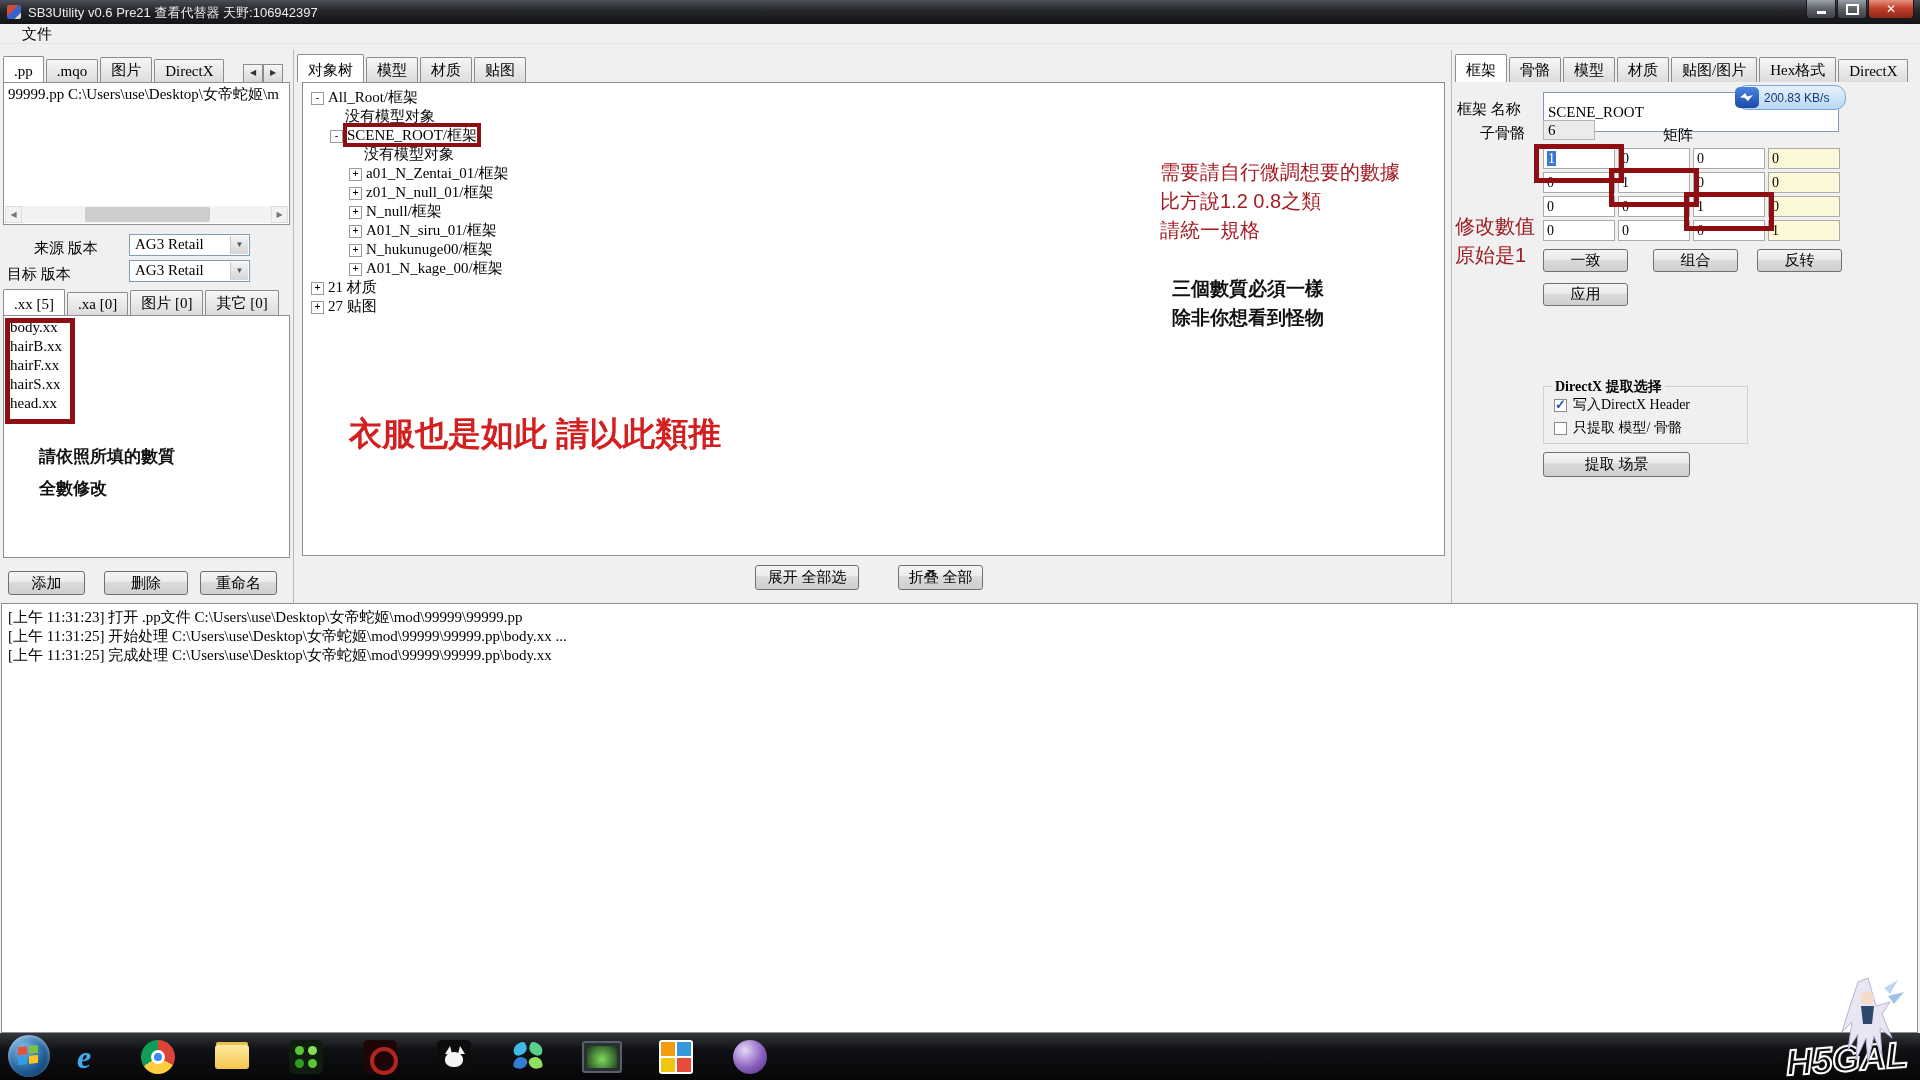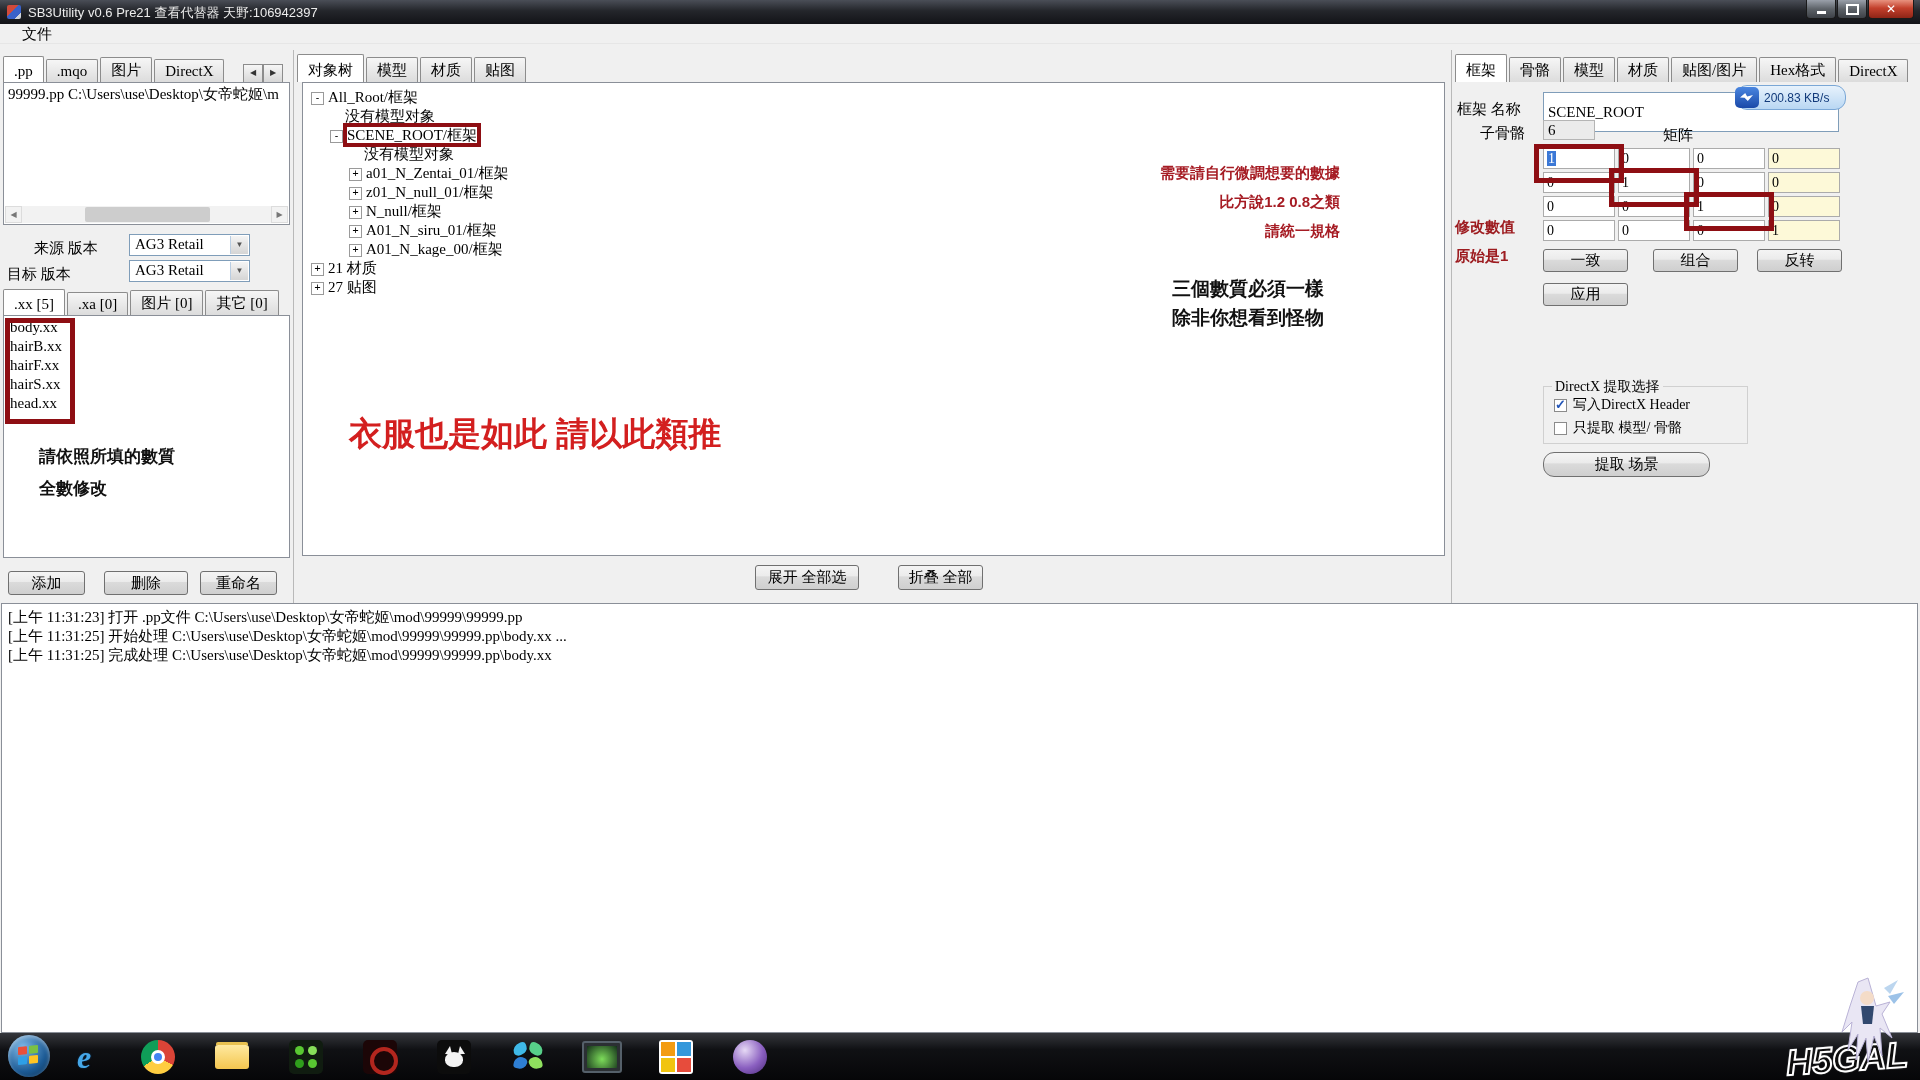--- a/index.html
+++ b/index.html
@@ -53,42 +53,42 @@
 
   
   .hscroll{position:absolute;left:1px;right:1px;bottom:1px;height:17px;background:#f2f2f2;}
   .sbtn{position:absolute;top:0;width:17px;height:17px;background:#f2f2f2;border:1px solid #dcdcdc;
     box-sizing:border-box;color:#777;font-size:8px;text-align:center;line-height:15px;}
   .sthumb{position:absolute;top:1px;height:15px;background:#cdcdcd;border-radius:2px;}
 
   
   .red-box{position:absolute;border:5px solid #8e0e13;pointer-events:none;z-index:5;}
   .red-note{position:absolute;color:#a61c24;font-family:"Liberation Sans","DejaVu Sans",sans-serif;
-    font-weight:bold;font-size:15px;line-height:29px;white-space:nowrap;text-align:right;}
+    font-weight:normal;font-size:20px;line-height:29px;white-space:nowrap;}
   .black-note{position:absolute;color:#111;font-family:"Liberation Sans","DejaVu Sans",sans-serif;
     font-weight:bold;font-size:19px;line-height:29px;white-space:nowrap;}
   .big-red-note{position:absolute;color:#d31f1f;font-family:"Liberation Sans","DejaVu Sans",sans-serif;
     font-weight:bold;font-size:33px;white-space:nowrap;}
 
   
   .tree-row{height:19px;line-height:19px;font-size:15px;white-space:nowrap;}
   .expander{display:inline-block;width:11px;height:11px;line-height:9px;text-align:center;
     border:1px solid #9a9a9a;background:#fff;font-family:"DejaVu Sans Mono",monospace;font-size:10px;
     margin-right:4px;vertical-align:1px;}
   .tree-label.boxed{outline:4px solid #8e0e13;}
 
   
   .mcell{position:absolute;width:72px;height:21px;border:1px solid #ababab;background:#fff;
     font-size:14px;line-height:19px;padding-left:3px;box-sizing:border-box;}
   .mcell.yellow{background:#fdf9d8;}
   .selected-text{background:#3b78d6;color:#fff;padding:0 1px;}
 
   
   .groupbox{position:absolute;border:1px solid #d0d0d0;box-sizing:border-box;}
-  .gb-label{position:absolute;top:-9px;left:8px;background:#f0f0f0;padding:0 3px;font-size:14px;white-space:nowrap;}
+  .gb-label{position:absolute;top:-9px;left:8px;background:#f0f0f0;padding:0 3px;font-size:14px;white-space:nowrap;font-weight:bold;}
   .cbrow{position:absolute;display:flex;align-items:center;}
   .cb{width:13px;height:13px;border:1px solid #8b8b8b;background:#fff;box-sizing:border-box;
     display:inline-block;position:relative;}
   .cb.checked::after{content:"✓";position:absolute;left:0px;top:-3px;color:#2456b8;
     font-weight:bold;font-size:13px;}
   .cb-label{font-size:14px;margin-left:6px;white-space:nowrap;}
 
   .vsplit{position:absolute;top:50px;height:553px;width:1px;background:#b9b9b9;}
 
   
@@ -212,20 +212,21 @@
   <div class="whitebox" style="left:302px;top:82px;width:1143px;height:474px;">
     <div style="padding:5px 0 0 6px;">
         <div class="tree-row" style="padding-left: 2px;"><span class="expander">-</span><span class="tree-label">All_Root/框架</span></div>
         <div class="tree-row" style="padding-left: 36px;"><span class="tree-label">没有模型对象</span></div>
         <div class="tree-row" style="padding-left: 21px;"><span class="expander">-</span><span class="tree-label boxed">SCENE_ROOT/框架</span></div>
         <div class="tree-row" style="padding-left: 55px;"><span class="tree-label">没有模型对象</span></div>
         <div class="tree-row" style="padding-left: 40px;"><span class="expander">+</span><span class="tree-label">a01_N_Zentai_01/框架</span></div>
         <div class="tree-row" style="padding-left: 40px;"><span class="expander">+</span><span class="tree-label">z01_N_null_01/框架</span></div>
         <div class="tree-row" style="padding-left: 40px;"><span class="expander">+</span><span class="tree-label">N_null/框架</span></div>
         <div class="tree-row" style="padding-left: 40px;"><span class="expander">+</span><span class="tree-label">A01_N_siru_01/框架</span></div>
+        <div class="tree-row" style="padding-left: 40px;"><span class="expander">+</span><span class="tree-label">N_hukunuge00/框架</span></div>
         <div class="tree-row" style="padding-left: 40px;"><span class="expander">+</span><span class="tree-label">A01_N_kage_00/框架</span></div>
         <div class="tree-row" style="padding-left: 2px;"><span class="expander">+</span><span class="tree-label">21 材质</span></div>
         <div class="tree-row" style="padding-left: 2px;"><span class="expander">+</span><span class="tree-label">27 贴图</span></div>
       </div>
   </div>
 
   <div class="red-note" style="left:1160px;top:158px;">
     <div>需要請自行微調想要的數據</div>
     <div>比方說1.2 0.8之類</div>
     <div>請統一規格</div>
@@ -297,21 +298,21 @@
     <div class="cbrow" style="left:10px;top:9px;">
       <span class="cb checked"></span>
       <span class="cb-label">写入DirectX Header</span>
     </div>
     <div class="cbrow" style="left:10px;top:32px;">
       <span class="cb"></span>
       <span class="cb-label">只提取 模型/ 骨骼</span>
     </div>
   </div>
 
-  <div class="btn" style="left:1543px;top:452px;width:167px;height:25px;border-radius:11px;">提取 场景</div>
+  <div class="btn" style="left:1543px;top:452px;width:147px;height:25px;">提取 场景</div>
 
   <div class="whitebox" style="left:1px;top:603px;width:1917px;height:430px;">
     <div style="padding-top:4px;">
         <div class="log-line">[上午 11:31:23] 打开 .pp文件 C:\Users\use\Desktop\女帝蛇姬\mod\99999\99999.pp</div>
         <div class="log-line">[上午 11:31:25] 开始处理 C:\Users\use\Desktop\女帝蛇姬\mod\99999\99999.pp\body.xx ...</div>
         <div class="log-line">[上午 11:31:25] 完成处理 C:\Users\use\Desktop\女帝蛇姬\mod\99999\99999.pp\body.xx</div>
       </div>
   </div>
 
   <div class="taskbar">

